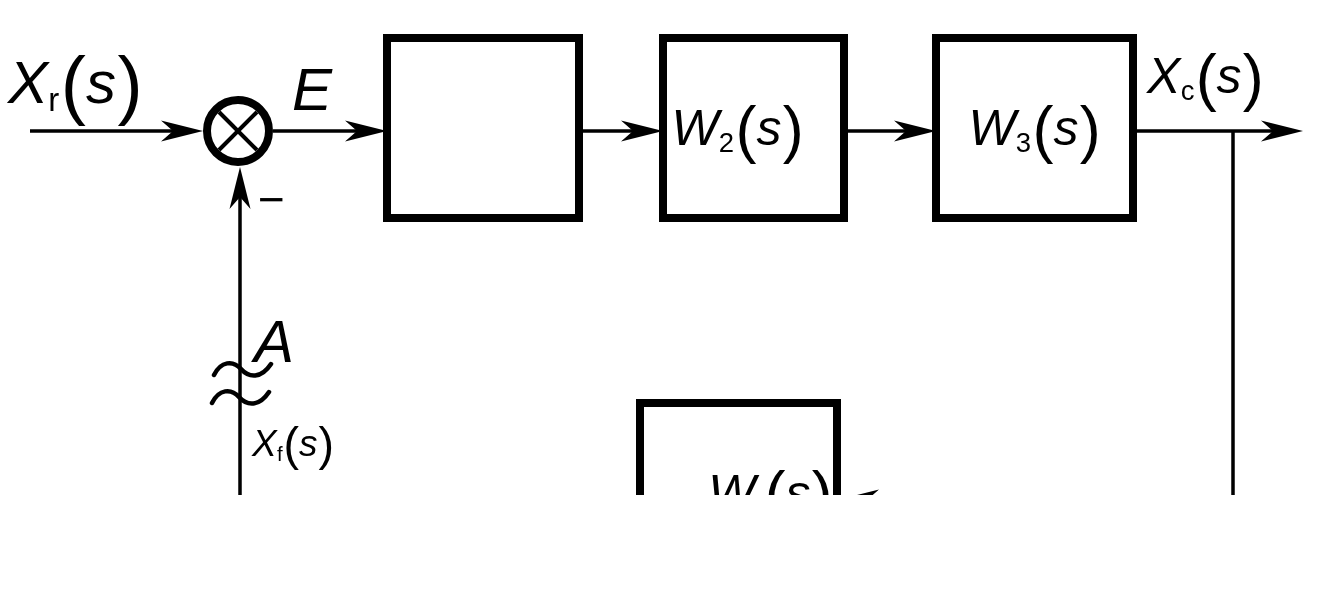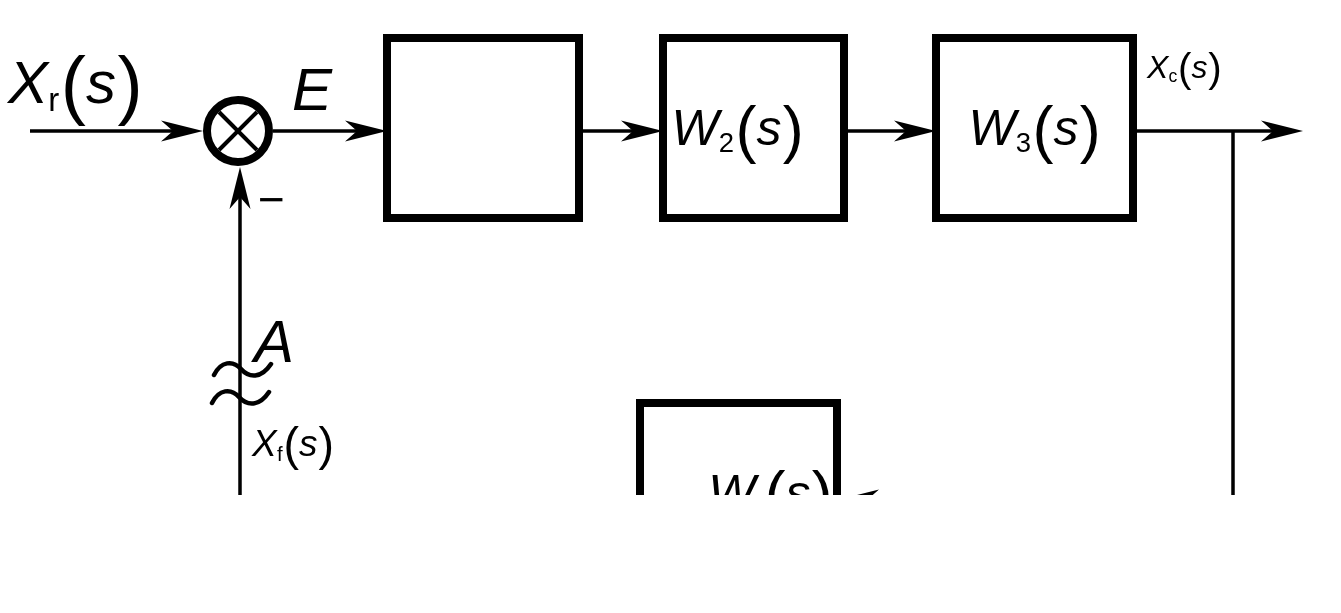--- a/index.html
+++ b/index.html
@@ -22,21 +22,21 @@
     top: 0;
   }
   .lbl {
     position: absolute;
     line-height: 1;
     white-space: nowrap;
     color: #000000;
   }
   .size-lg { font-size: 60px; }
   .size-ml { font-size: 37px; }
-  .size-md { font-size: 32px; }
+  .size-md { font-size: 50px; }
   .var { font-style: italic; }
   .sub {
     font-style: normal;
     font-size: 0.55em;
     line-height: 0;
     position: relative;
     top: 0.24em;
     margin-left: 0.01em;
   }
   .par {

